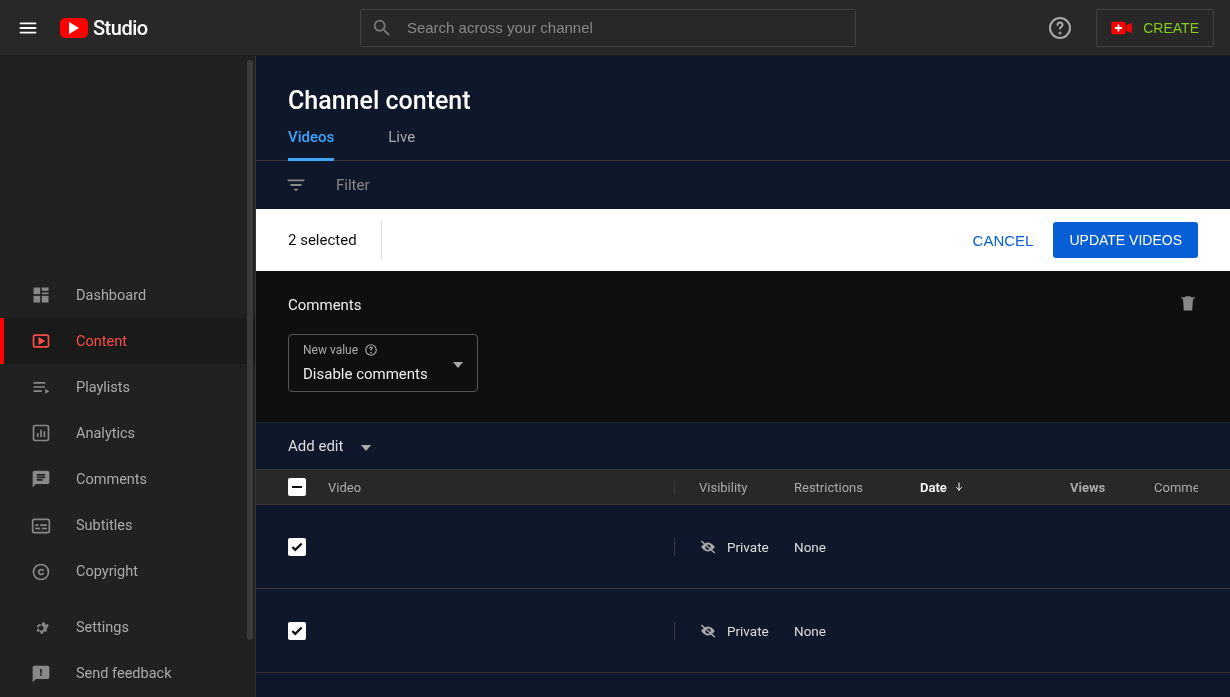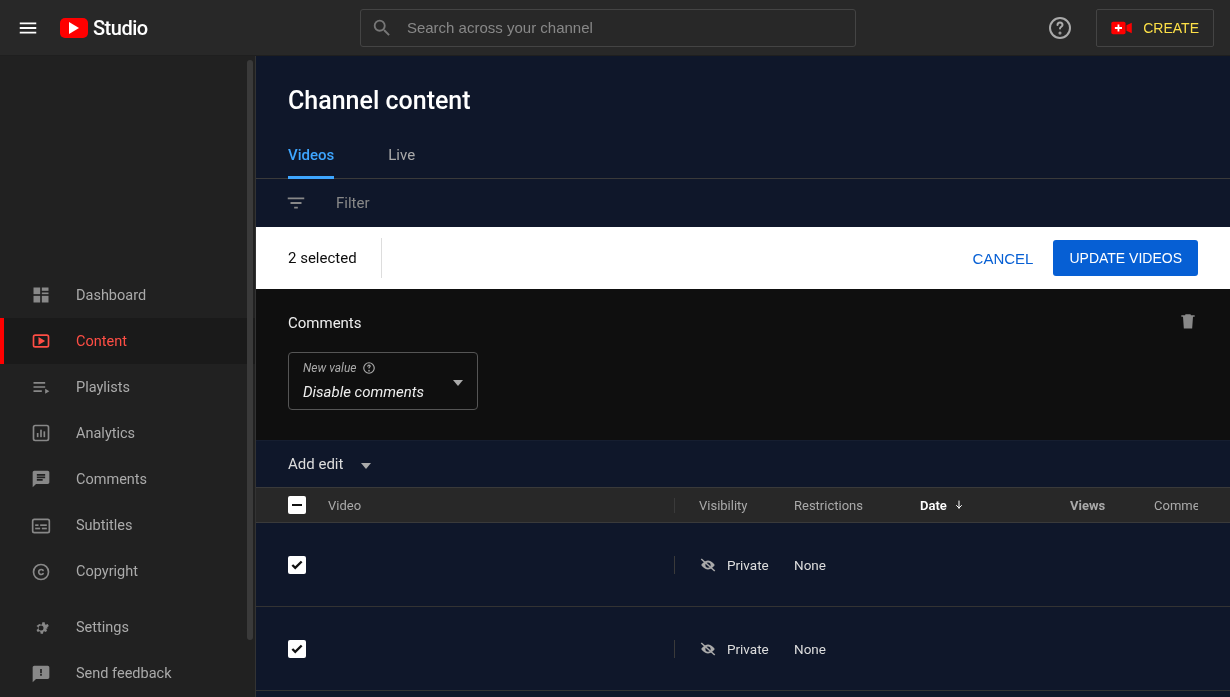--- a/index.html
+++ b/index.html
@@ -34,21 +34,21 @@
     display:flex; align-items:center; padding:0 10px; background:#282828;
   }
   .search-box input {
     flex:1; background:transparent; border:none; outline:none; color:#fff;
     font-size:15px; margin-left:14px;
   }
   .search-box input::placeholder { color:#888; }
   .help-icon { margin-left:auto; margin-right:24px; width:24px;height:24px; display:flex;align-items:center;justify-content:center;cursor:pointer;}
   .create-btn {
     border:1px solid #444; height:38px; padding:0 14px; display:flex;
-    align-items:center; background:transparent; color:#fde047;
+    align-items:center; background:transparent; color:#84cc16;
     font-weight:500; font-size:14px; cursor:pointer; border-radius:2px;
   }
   .create-btn svg { margin-right:10px; }
 
   
   .layout { display:flex; height:calc(697px - 56px);}
   .sidebar {
     width: 256px; background:#212121; display:flex; flex-direction:column;
     border-right: 1px solid #333;
     position:relative;
@@ -63,21 +63,21 @@
   .nav-item.active { color:#ff4e45; border-left:4px solid #ff0000; background:#1a1a1a;}
   .nav-item .nav-icon { width:22px; height:22px; margin-right:24px; display:flex;align-items:center;justify-content:center;}
   .nav-item .nav-label { }
 
   
   .main { flex:1; background:#0f172a; overflow:hidden; position:relative;}
   .page-title {
     font-size:25px; font-weight:500; padding:30px 0 0 32px; color:#fff;
   }
   .tabs {
-    display:flex; padding-left:32px; margin-top:31px; border-bottom:1px solid #3a3a3a;
+    display:flex; padding-left:32px; margin-top:13px; border-bottom:1px solid #3a3a3a;
   }
   .tab {
     padding:0 0 14px 0; margin-right:54px; color:#aaa; font-size:15px;
     cursor:pointer; position:relative;
   }
   .tab.active { color:#3ea6ff; font-weight:500;}
   .tab.active::after {
     content:''; position:absolute; left:0; right:0; bottom:-1px; height:3px;
     background:#3ea6ff;
   }
@@ -101,21 +101,21 @@
   }
 
   
   .edit-section { background:#0f0f0f; padding:22px 32px 30px 32px;}
   .edit-header { display:flex; align-items:center; justify-content:space-between;}
   .edit-title { font-size:15px; color:#eee;}
   .trash { color:#888; cursor:pointer;}
   .dropdown {
     border:1px solid #555; border-radius:4px; margin-top:18px;
     padding:8px 14px; width:190px; display:flex; align-items:center;
-    justify-content:space-between; cursor:pointer;font-style:italic;
+    justify-content:space-between; cursor:pointer;
   }
   .dropdown-inner { display:flex; flex-direction:column;}
   .dropdown-label { font-size:12px; color:#aaa; display:flex; align-items:center; gap:6px;}
   .dropdown-value { font-size:15px; color:#eee; margin-top:8px;}
   .arrow-down { color:#aaa;}
 
   .add-edit-row { display:flex; align-items:center; padding:14px 32px; font-size:15px; color:#ddd; gap:18px; cursor:pointer; border-top:1px solid rgba(255,255,255,0.03);}
   
   
   .table-head {

